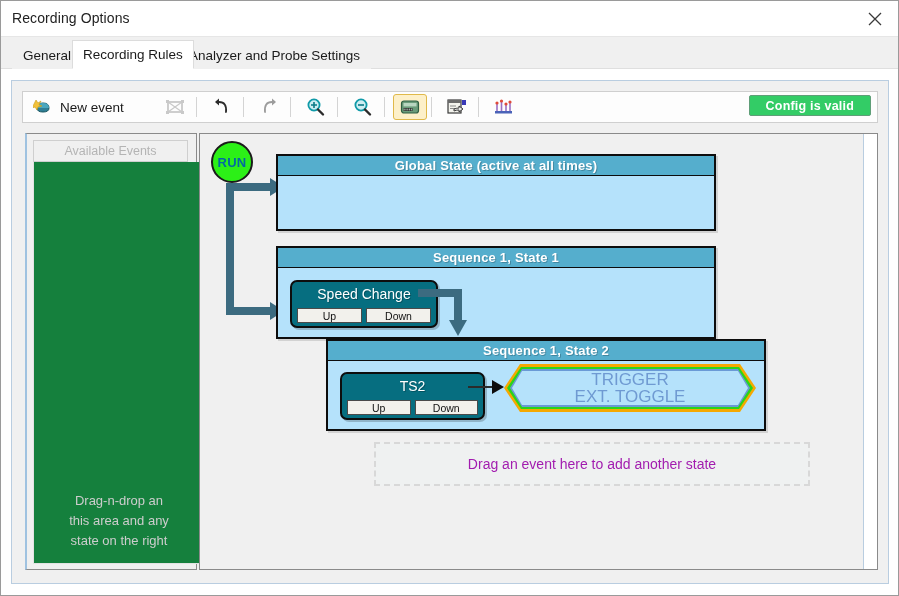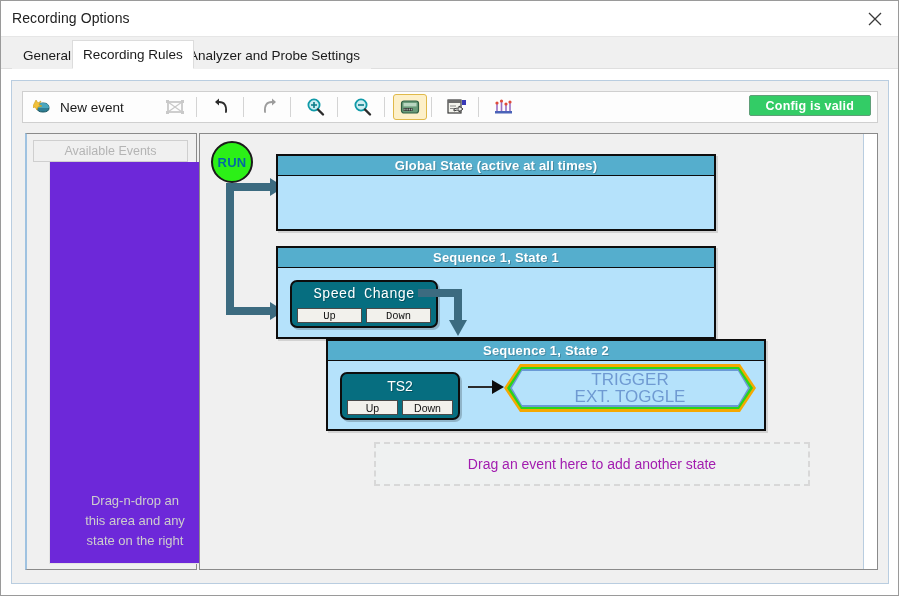--- a/index.html
+++ b/index.html
@@ -133,25 +133,25 @@
   .avail-header {
     position: absolute; left: 6px; top: 6px;
     width: 155px; height: 22px;
     border: 1px solid #cfcfcf;
     background: #f0f0f0;
     display: flex; align-items: center; justify-content: center;
     font-size: 12.5px;
     color: #b4b4b4;
   }
   .avail-body {
-    position: absolute; left: 22px; top: 28px;
+    position: absolute; left: 6px; top: 28px;
     width: 172px; height: 402px;
     border: 1px solid #e2e2e2;
     border-top: none;
-    background: #6d28d9;
+    background: #15803d;
   }
   .drag-hint {
     position: absolute; left: 0; right: 0; bottom: 12px;
     text-align: center;
     font-size: 13px;
     line-height: 20px;
     color: #cdcdcd;
     padding: 0 8px;
   }
 
@@ -437,40 +437,40 @@
         </svg>
 
         <div class="state-block" style="left:76px; top:20px; width:440px; height:77px;">
           <div class="state-title">Global State (active at all times)</div>
           <div class="state-body" style="height:55px;"></div>
         </div>
 
         <div class="state-block" style="left:76px; top:112px; width:440px; height:93px;">
           <div class="state-title">Sequence 1, State 1</div>
           <div class="state-body" style="height:71px;">
-            <div class="event-chip" style="left:12px; top:12px; width:148px; height:48px;font-family:Liberation Mono, monospace;">
+            <div class="event-chip" style="left:12px; top:12px; width:148px; height:48px;">
               <div class="event-name">Speed Change</div>
               <div class="event-btns">
                 <div class="ev-btn">Up</div>
                 <div class="ev-btn">Down</div>
               </div>
             </div>
 
             <div class="conn" style="left:140px; top:21px; width:44px; height:8px;"></div>
             <div class="conn" style="left:176px; top:21px; width:8px; height:37px;"></div>
             <svg style="position:absolute; left:169px; top:52px; width:22px; height:18px;" viewBox="0 0 22 18">
               <path d="M2 0 L20 0 L11 16 Z" fill="#3c6b80"></path>
             </svg>
           </div>
         </div>
 
         <div class="state-block" style="left:126px; top:205px; width:440px; height:92px;">
           <div class="state-title">Sequence 1, State 2</div>
           <div class="state-body" style="height:70px;">
-            <div class="event-chip" style="left:12px; top:11px; width:120px; height:48px;">
+            <div class="event-chip" style="left:12px; top:11px; width:145px; height:48px;">
               <div class="event-name">TS2</div>
               <div class="event-btns">
                 <div class="ev-btn">Up</div>
                 <div class="ev-btn">Down</div>
               </div>
             </div>
 
             <div style="position:absolute; left:140px; top:25px; width:26px; height:1.5px; background:#2b2b2b;"></div>
             <svg style="position:absolute; left:164px; top:18px; width:14px; height:16px;" viewBox="0 0 14 16">
               <path d="M0 1 L12 8 L0 15 Z" fill="#0d0d0d"></path>

